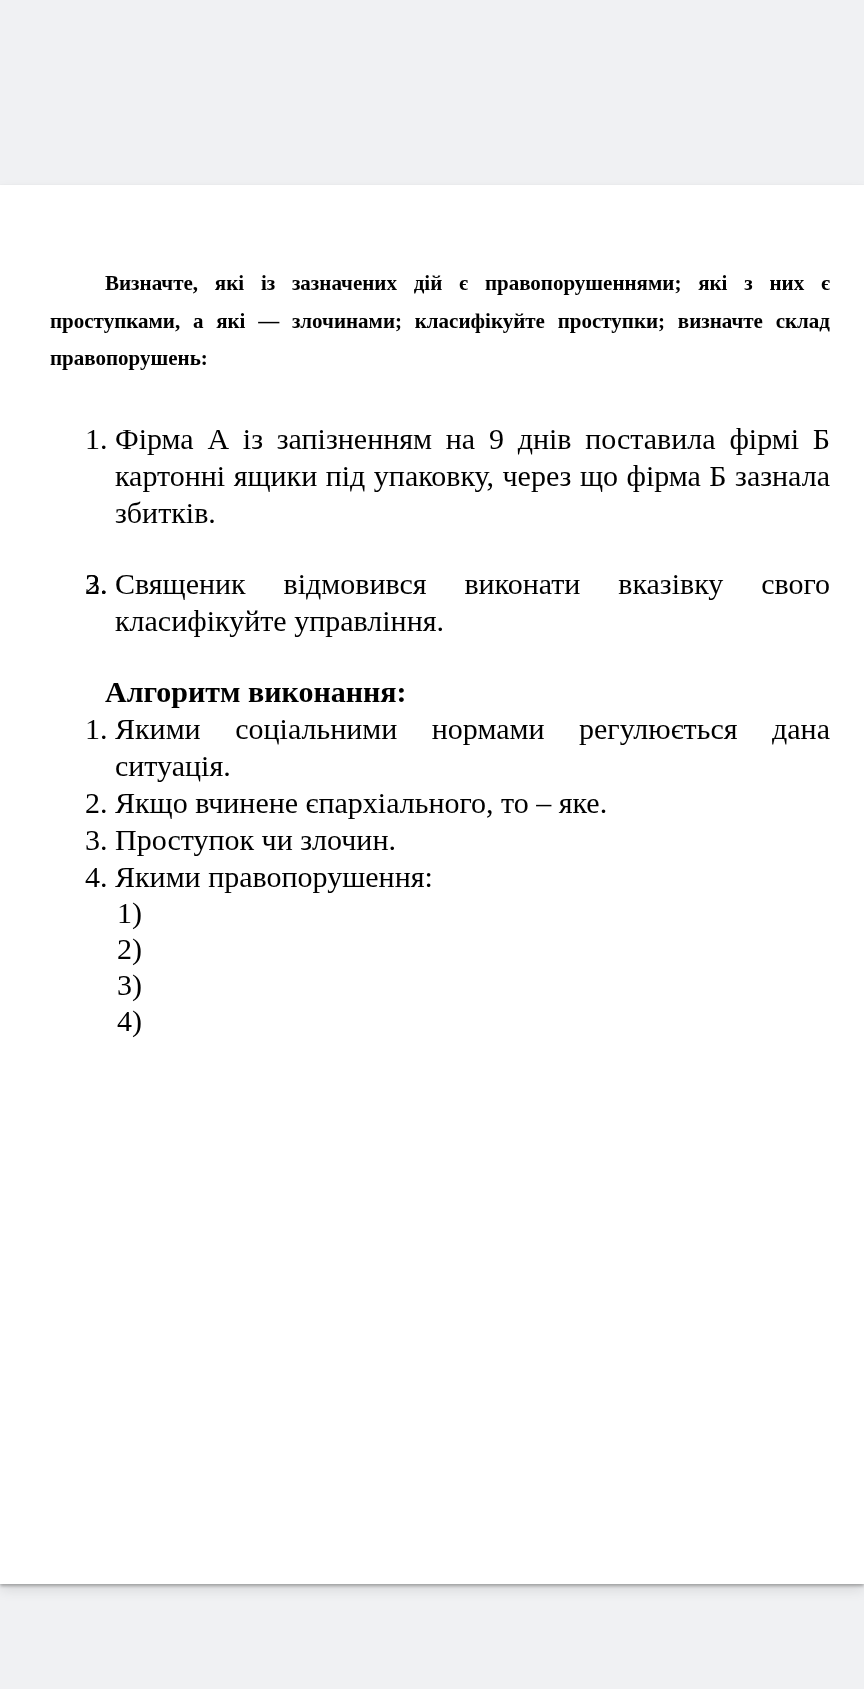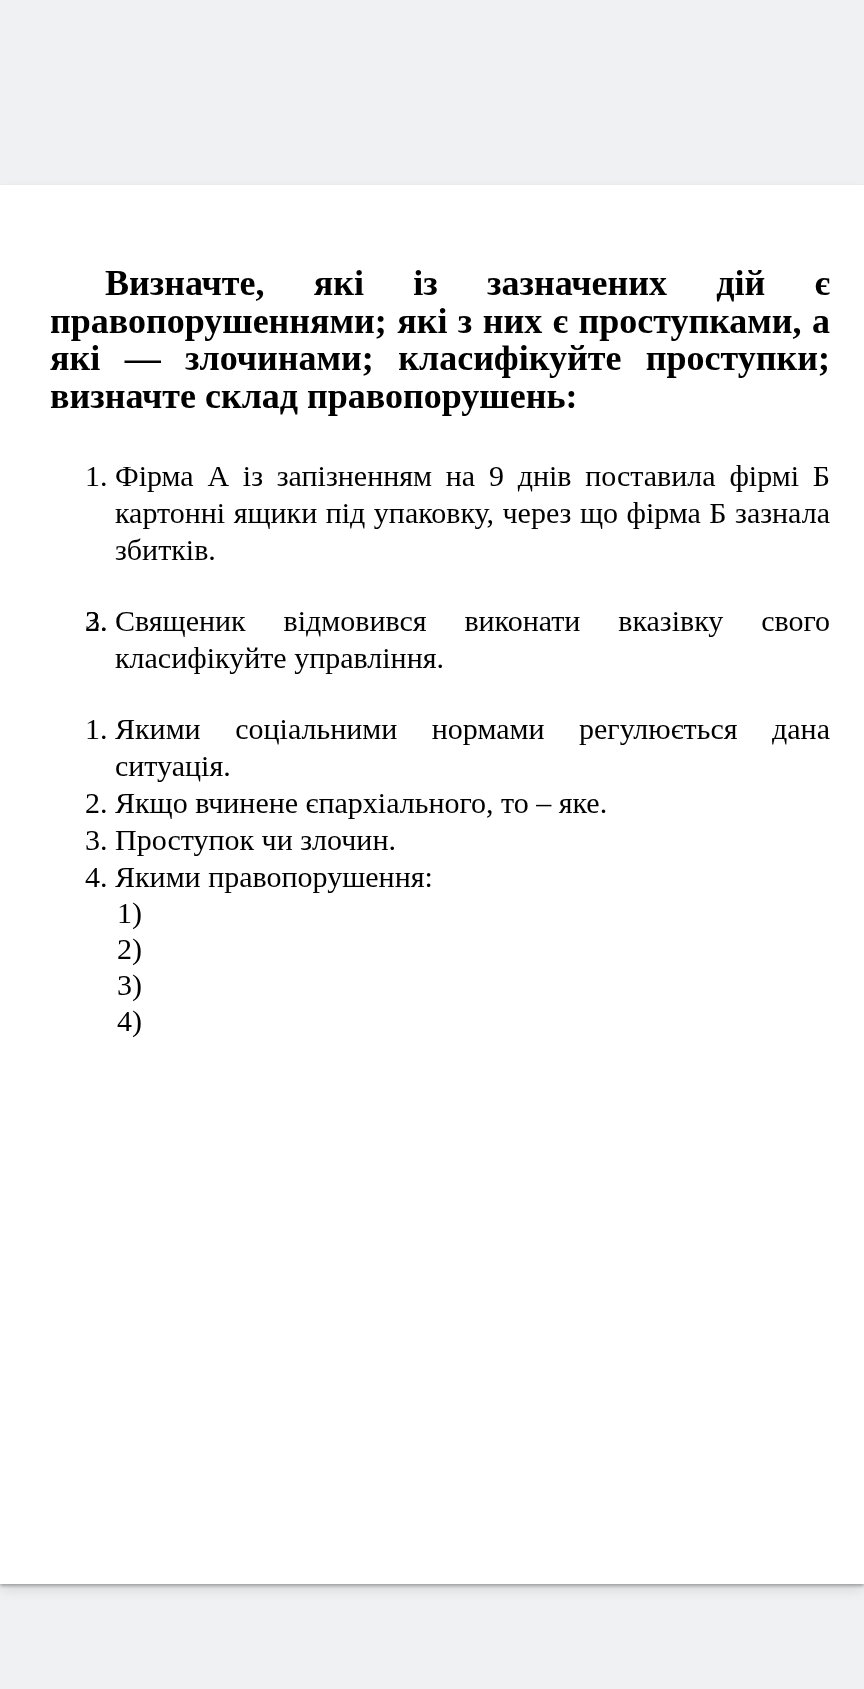--- a/index.html
+++ b/index.html
@@ -25,21 +25,21 @@
     position: relative;
     z-index: 1;
     width: 864px;
     height: 1399px;
     background: #ffffff;
     padding: 80px 34px 0 50px;
     box-shadow: 0 2px 3px rgba(0,0,0,0.28), 0 6px 12px rgba(0,0,0,0.10);
   }
   .intro {
     margin: 0;
-    font-size: 36px;
+    font-size: 21px;
     line-height: 37.5px;
     font-weight: bold;
     text-align: justify;
     text-indent: 55px;
   }
   ol.situations {
     list-style: none;
     margin: 42px 0 0 0;
     padding: 0;
   }
@@ -99,20 +99,21 @@
     </li>
     <li>
       <span class="num">2.</span>
     </li>
     <li>
       <span class="num">3.</span>
       <span>Священик відмовився виконати вказівку свого класифікуйте управління.</span>
     </li>
   </ol>
 
+  <p class="algo-heading">Алгоритм виконання:</p>
 
   <ol class="algorithm">
     <li>
       <span class="num">1.</span>
       <span>Якими соціальними нормами регулюється дана ситуація.</span>
     </li>
     <li>
       <span class="num">2.</span>
       <span>Якщо вчинене єпархіального, то – яке.</span>
     </li>

